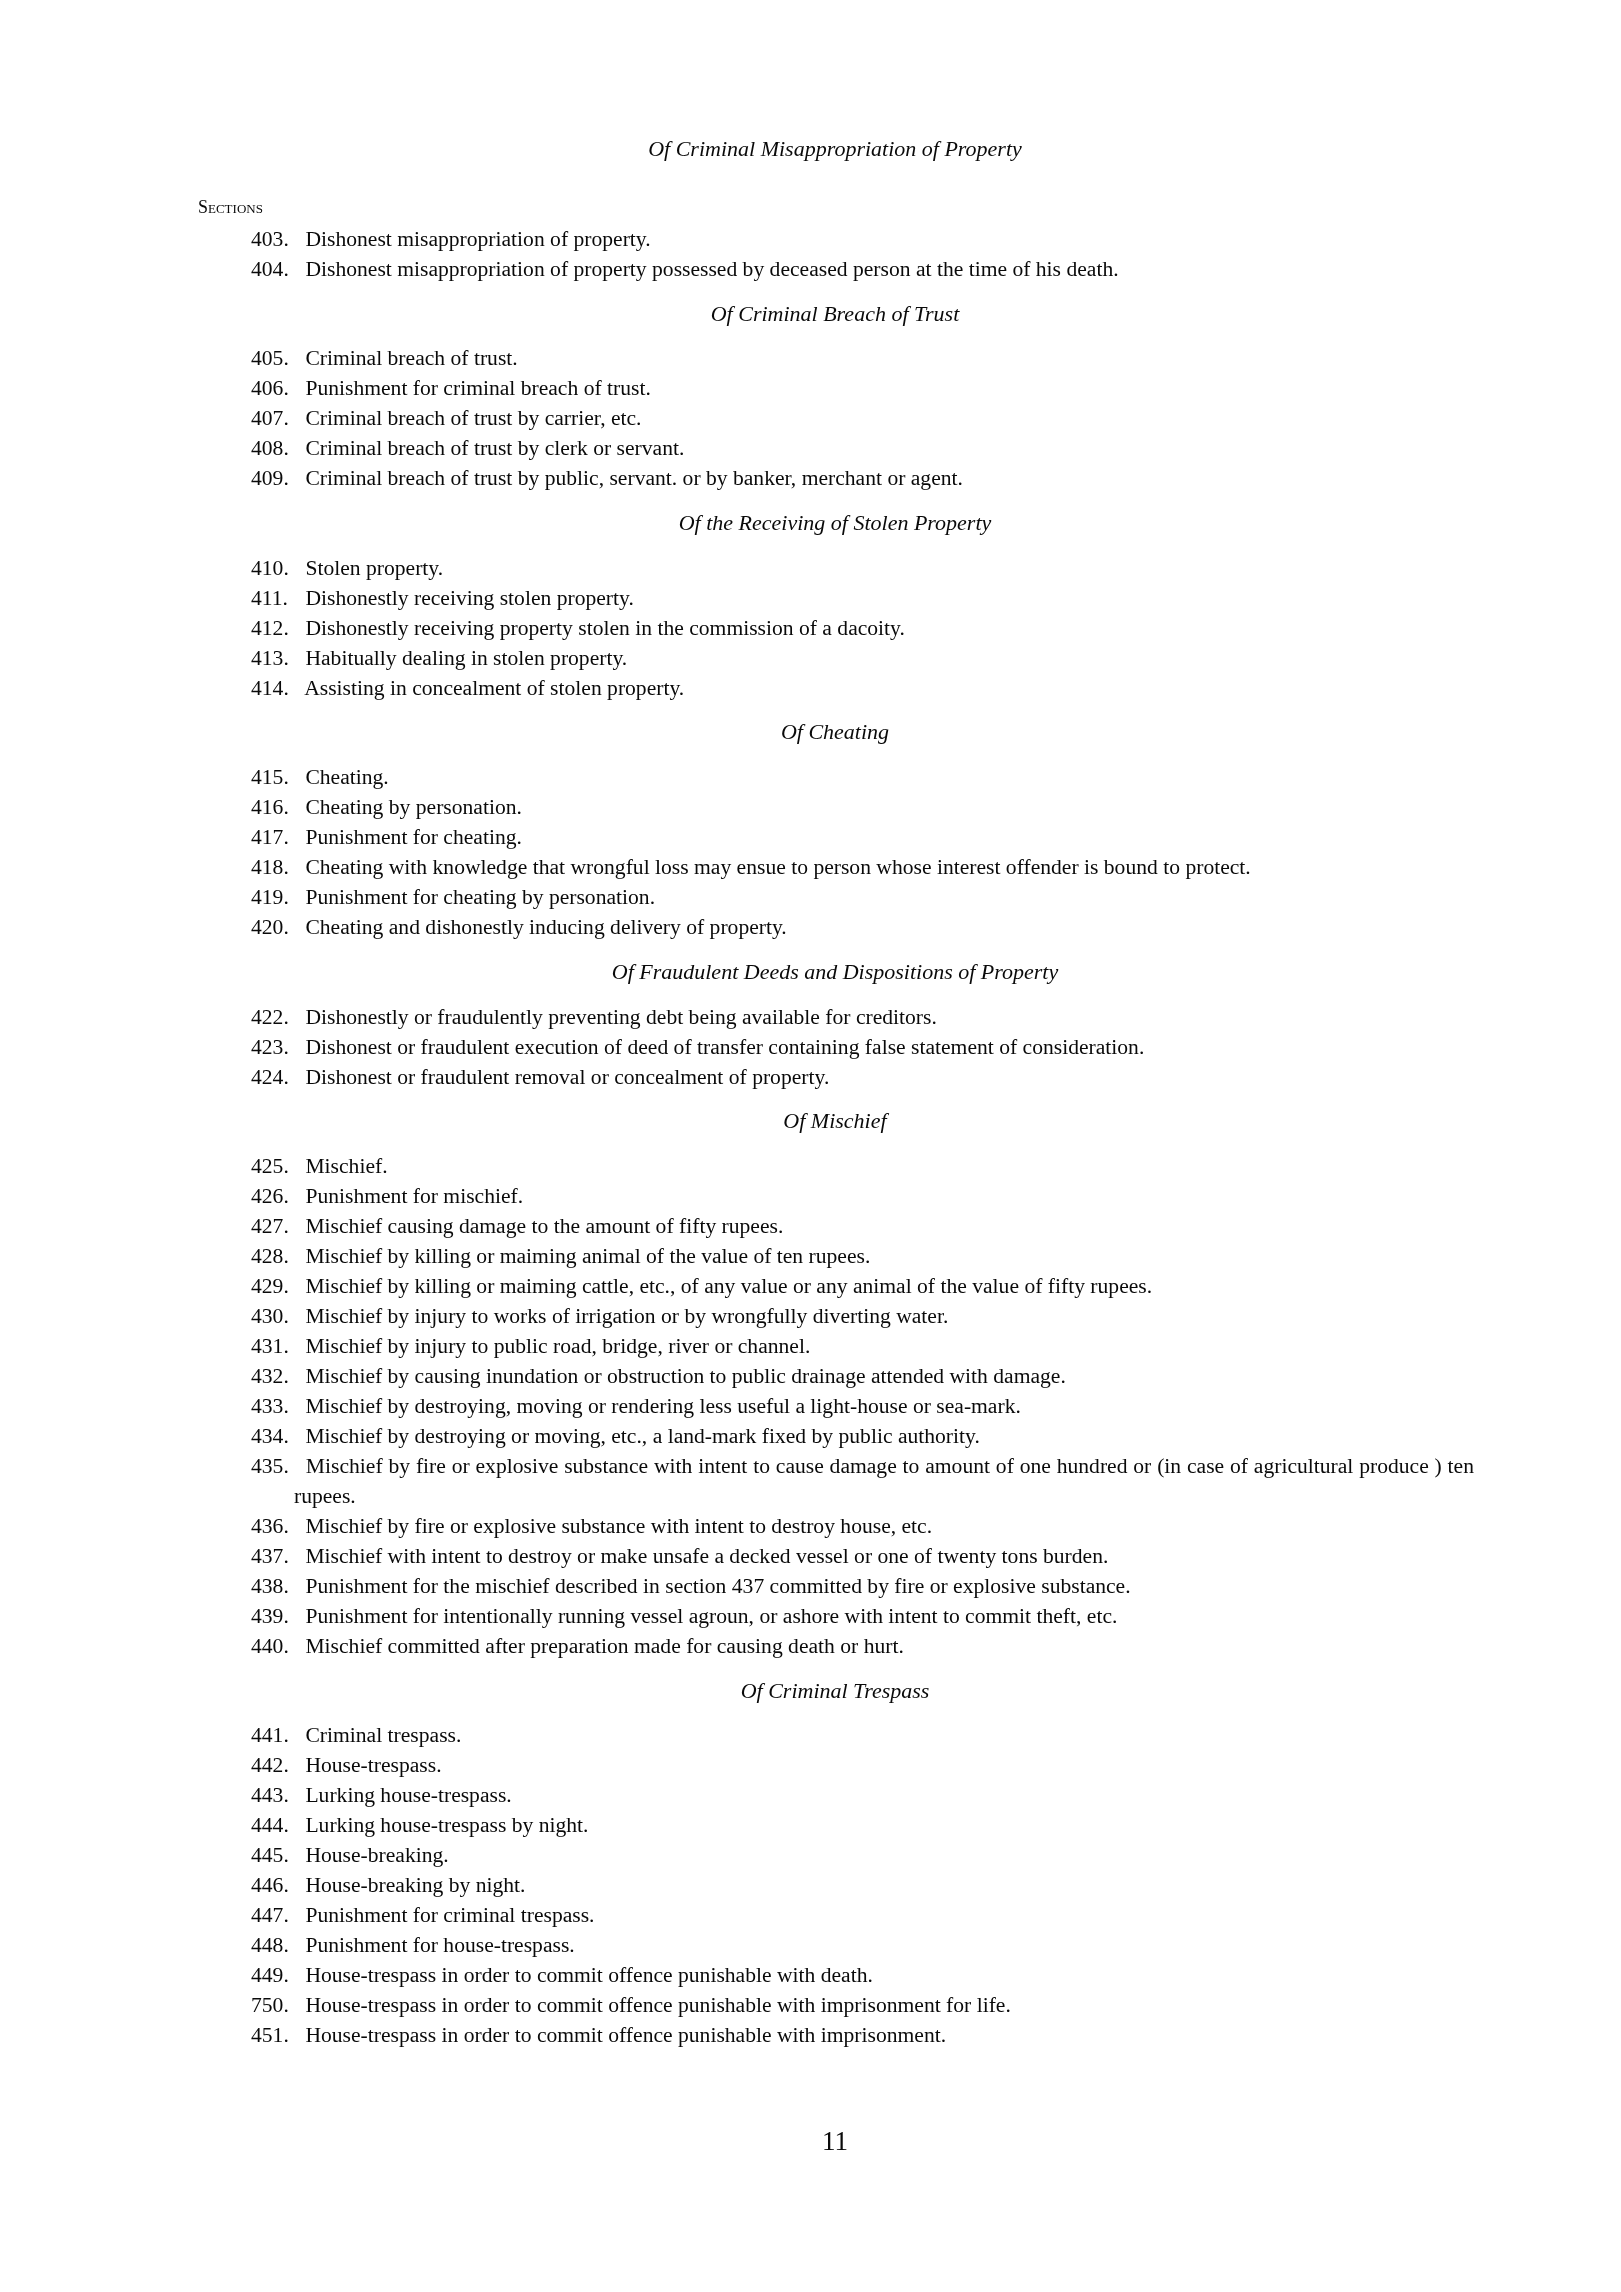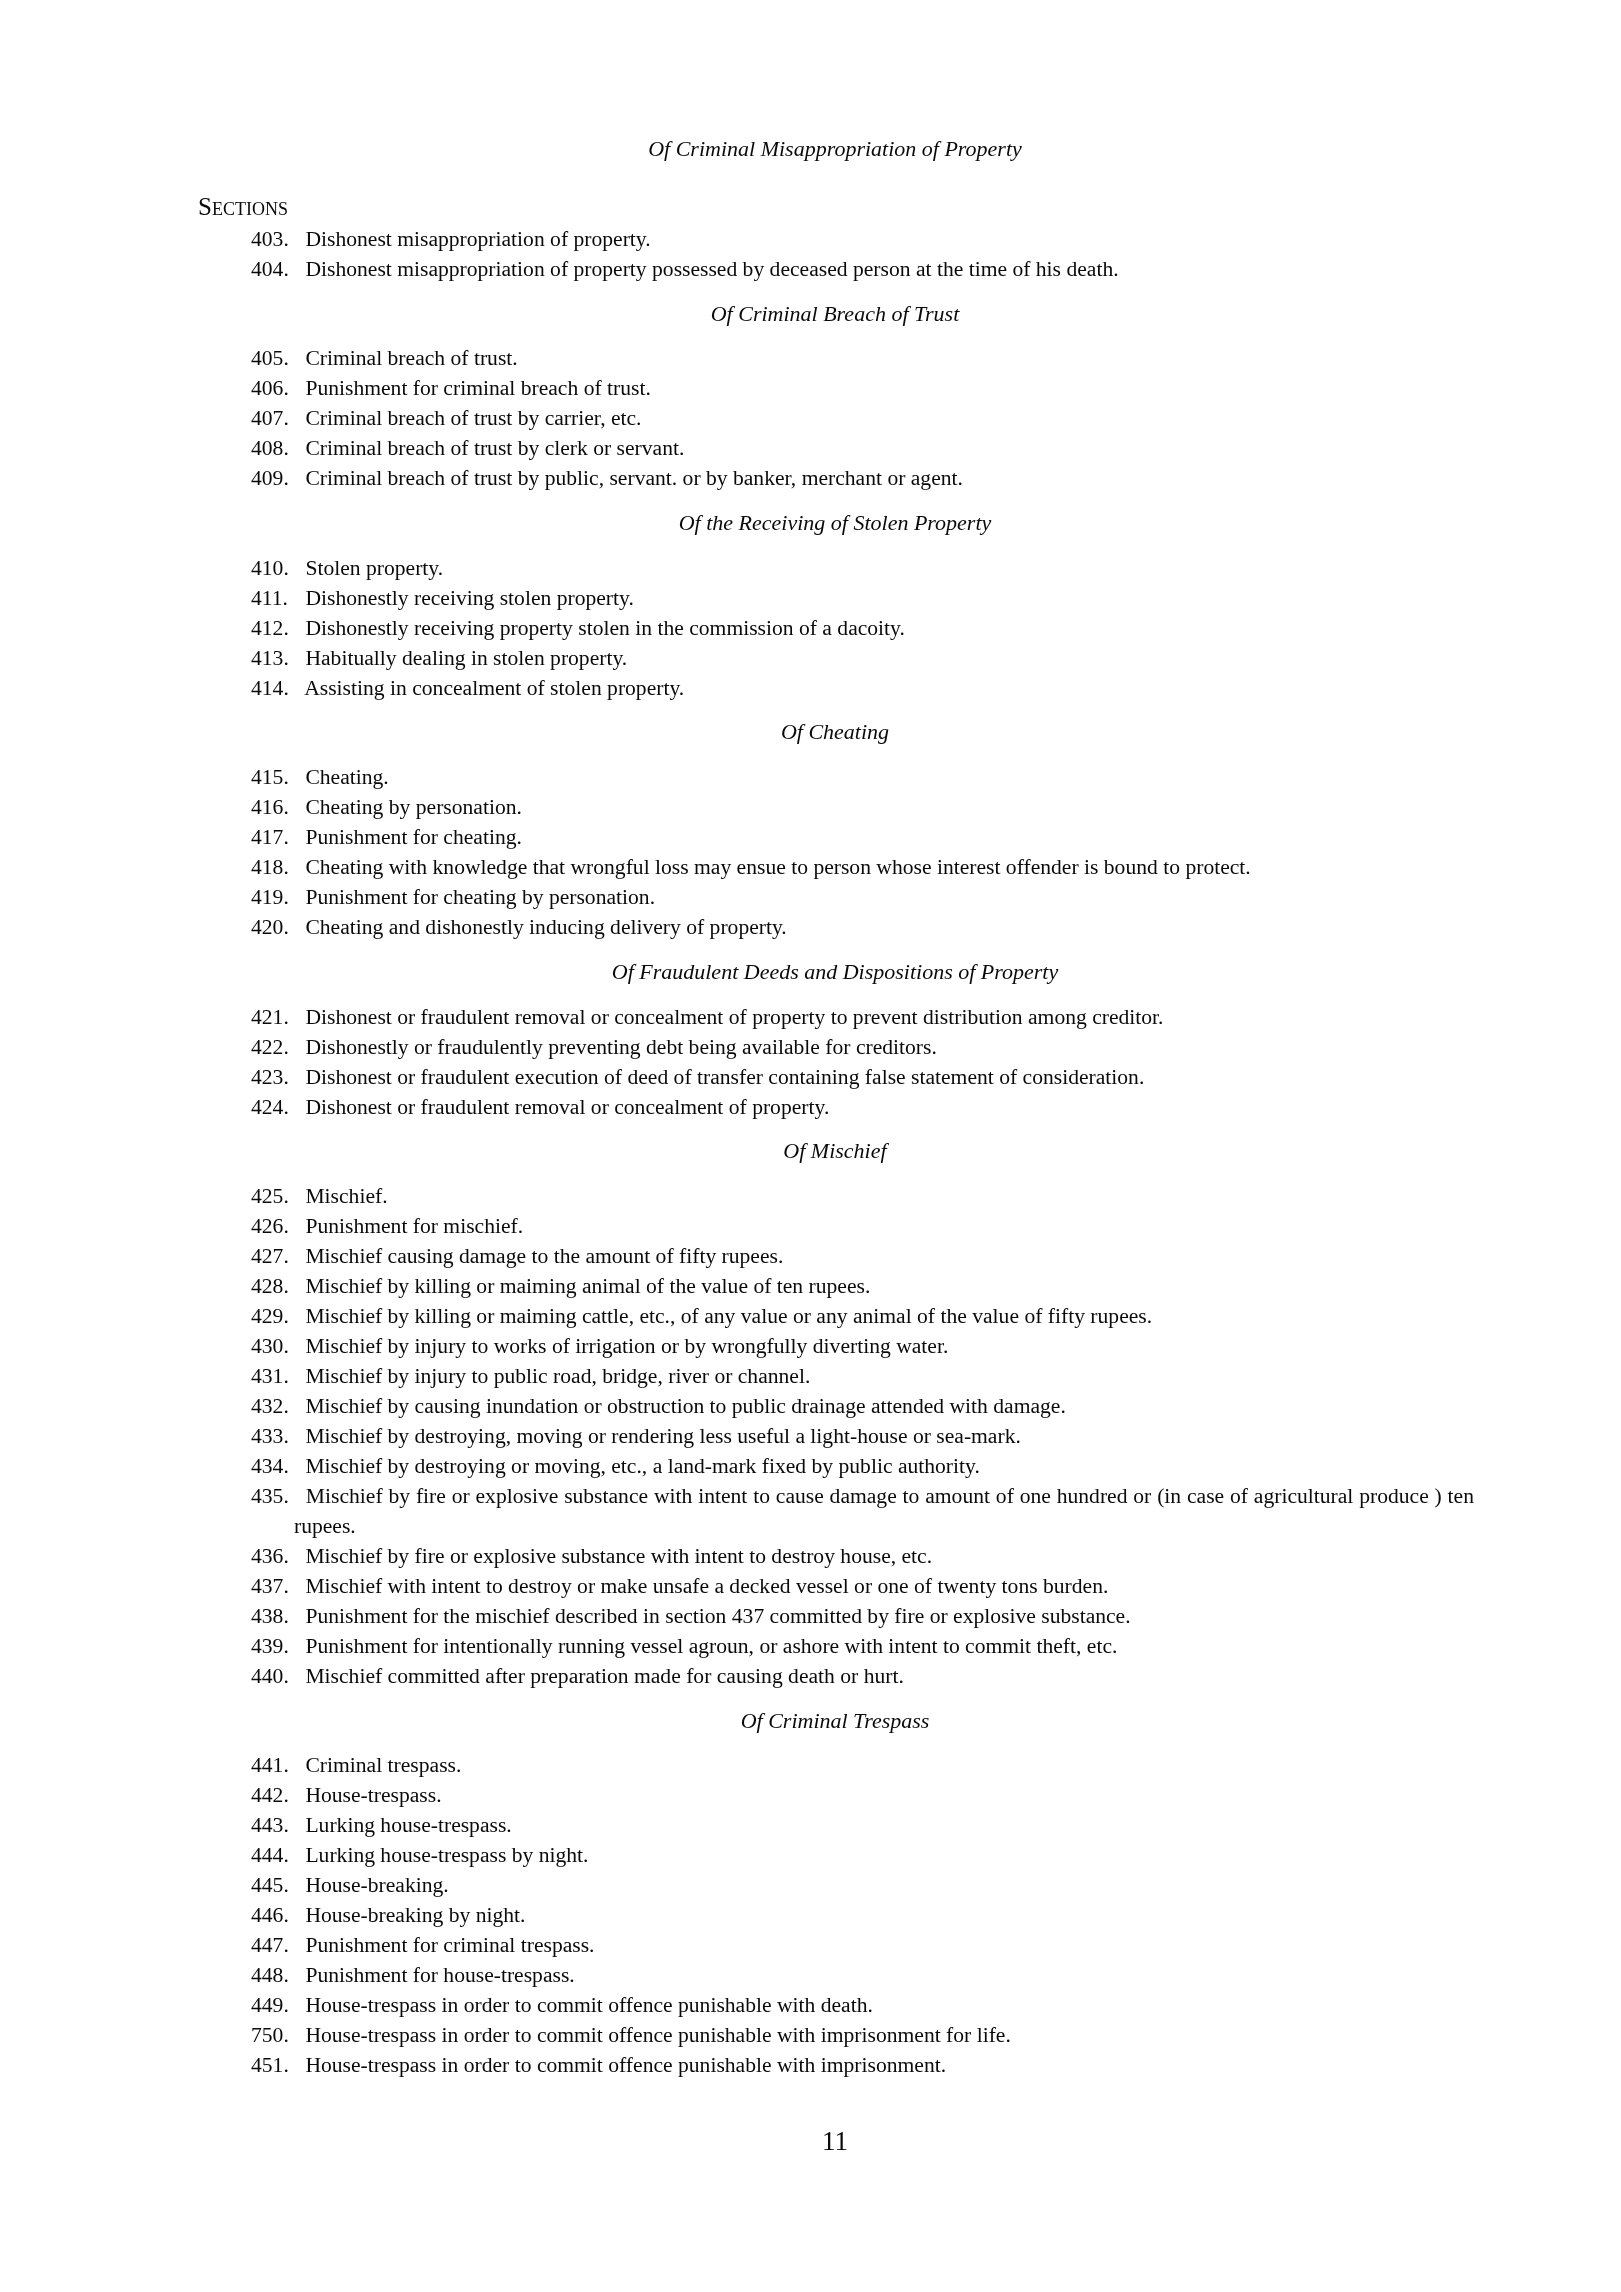--- a/index.html
+++ b/index.html
@@ -26,21 +26,21 @@
     font-weight: normal;
     font-size: 22px;
     margin: 14.7px 0 14.7px 0;
   }
   .group-heading.title-heading {
     margin-top: 0;
     margin-bottom: 28px;
   }
   .sections-label {
     font-variant: small-caps;
-    font-size: 25px;
+    font-size: 18px;
     margin: 0 0 2px 2px;
   }
   ol.entries {
     list-style: none;
     margin: 0;
     padding: 0 0 0 49px; 
   }
   li.entry {
     padding-left: 49px;   
     text-indent: -49px;
@@ -102,21 +102,20 @@
           <li class="entry"><span class="num">416.</span> <span class="text">Cheating by personation.</span></li>
           <li class="entry"><span class="num">417.</span> <span class="text">Punishment for cheating.</span></li>
           <li class="entry"><span class="num">418.</span> <span class="text">Cheating with knowledge that wrongful loss may ensue to person whose interest offender is bound to protect.</span></li>
           <li class="entry"><span class="num">419.</span> <span class="text">Punishment for cheating by personation.</span></li>
           <li class="entry"><span class="num">420.</span> <span class="text">Cheating and dishonestly inducing delivery of property.</span></li>
         </ol>
       </section>
       <section>
         <div class="group-heading">Of Fraudulent Deeds and Dispositions of Property</div>
         <ol class="entries">
-          <li class="entry"><span class="num">421.</span> <span class="text">Dishonest or fraudulent removal or concealment of property to prevent distribution among creditor.</span></li>
           <li class="entry"><span class="num">422.</span> <span class="text">Dishonestly or fraudulently preventing debt being available for creditors.</span></li>
           <li class="entry"><span class="num">423.</span> <span class="text">Dishonest or fraudulent execution of deed of transfer containing false statement of consideration.</span></li>
           <li class="entry"><span class="num">424.</span> <span class="text">Dishonest or fraudulent removal or concealment of property.</span></li>
         </ol>
       </section>
       <section>
         <div class="group-heading">Of Mischief</div>
         <ol class="entries">
           <li class="entry"><span class="num">425.</span> <span class="text">Mischief.</span></li>
           <li class="entry"><span class="num">426.</span> <span class="text">Punishment for mischief.</span></li>

